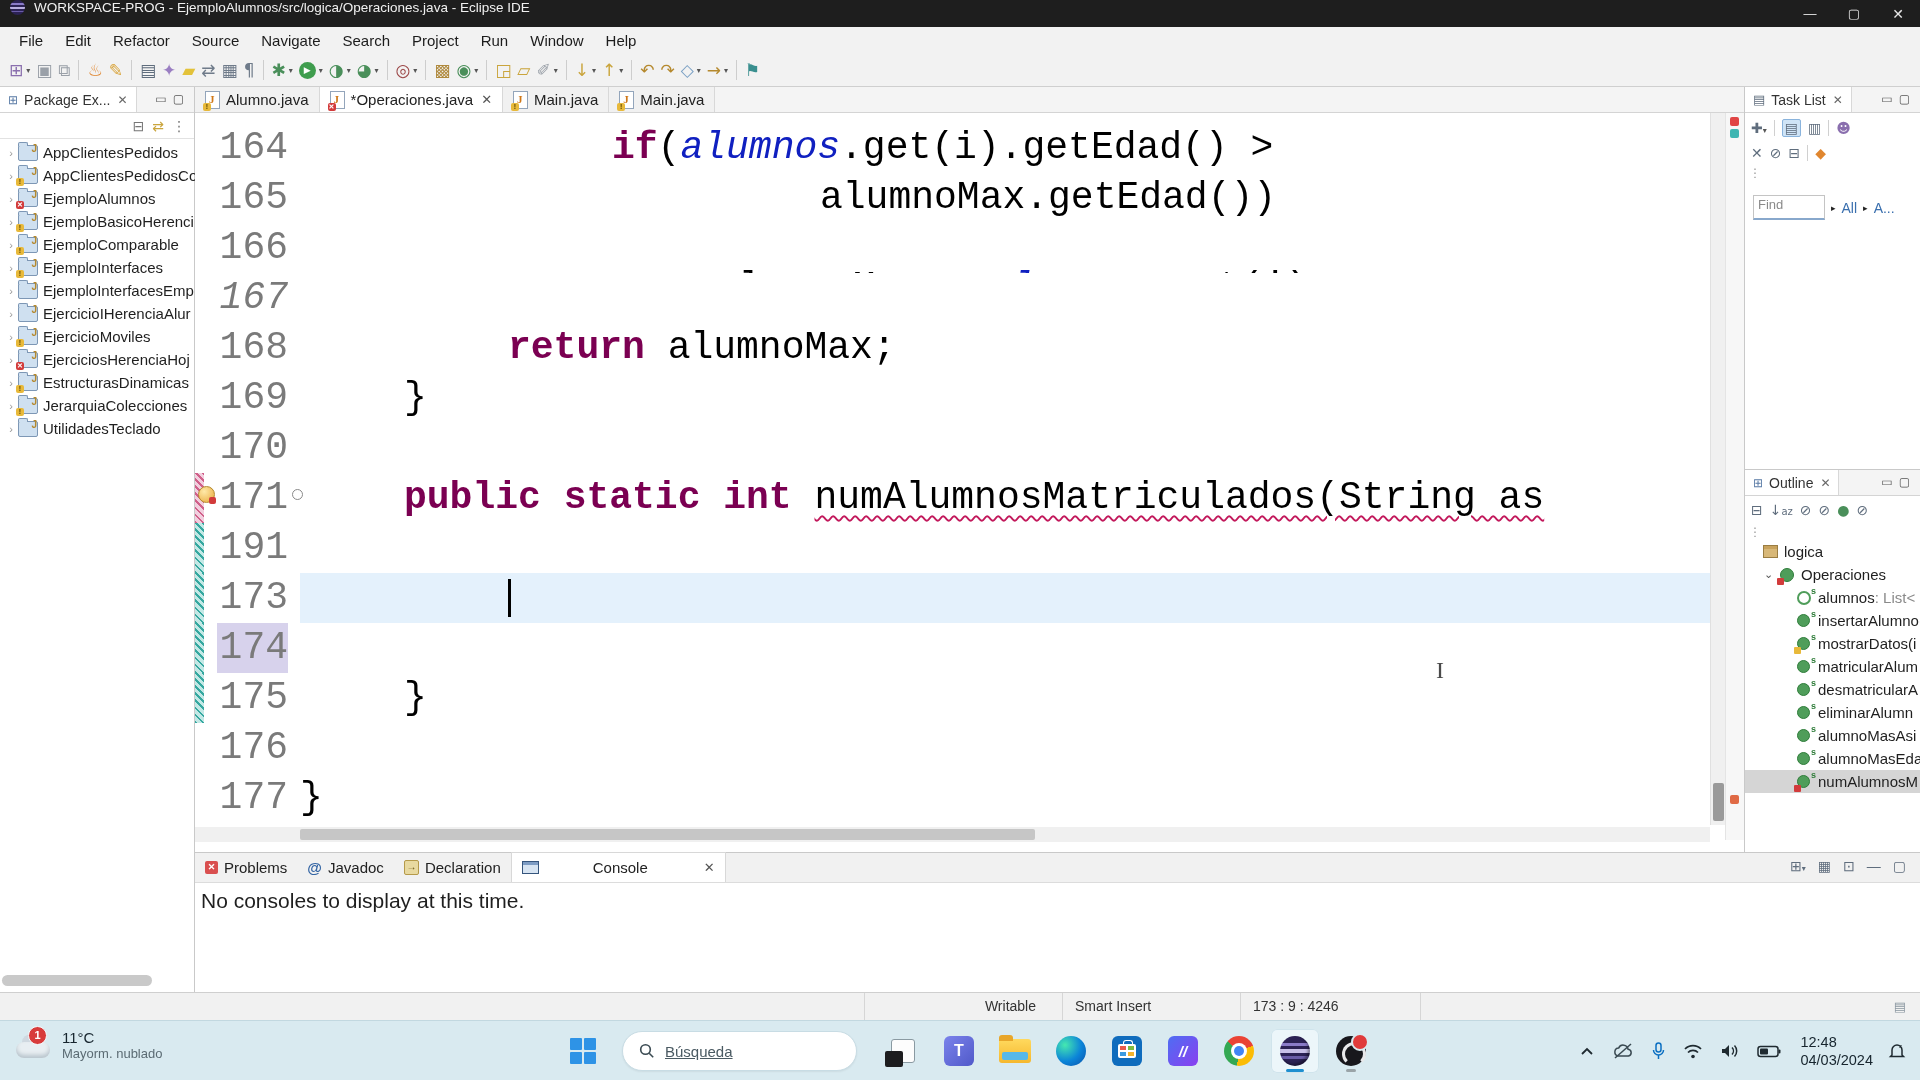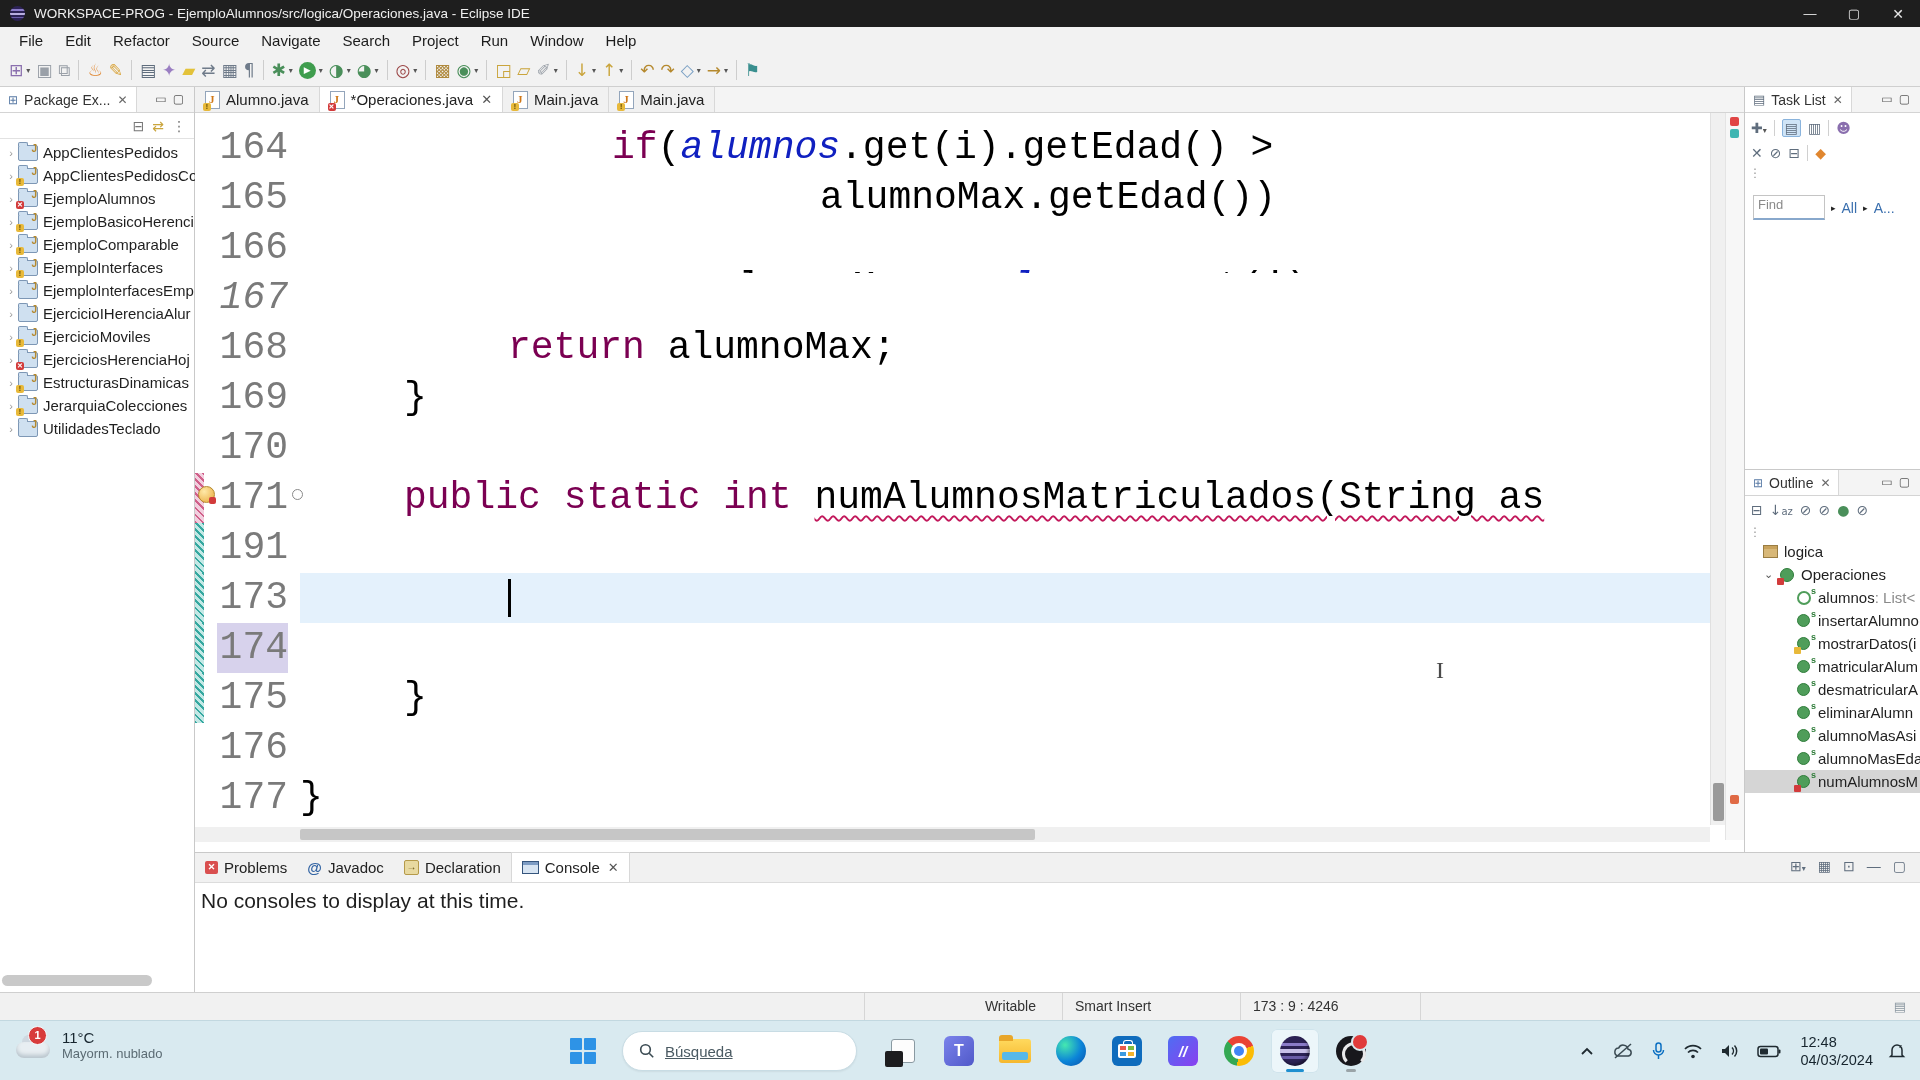--- a/index.html
+++ b/index.html
@@ -1,19 +1,19 @@
 <!DOCTYPE html>
 <html><head>
 <meta charset="utf-8">
 <style>
   html,body{margin:0;padding:0;background:#000;}
   #win{position:relative;width:1920px;height:1080px;overflow:hidden;font-family:"Liberation Sans",sans-serif;background:#fff;user-select:none;}
   .abs{position:absolute;}
   
-  #titlebar{left:0;top:0;width:1920px;height:27px;background:#1e1e1e;color:#fff;display:flex;align-items:center;}
+  #titlebar{left:0;top:0;width:1920px;height:27px;background:#1e1e1e;color:#fff;display:flex;}
   #eclipse-logo{width:15px;height:15px;border-radius:50%;margin:0 9px 0 10px;background:#2c2255;
     background-image:linear-gradient(#2c2255 3px,#8a7bc8 3px,#8a7bc8 5px,#2c2255 5px,#2c2255 7px,#b8aee0 7px,#b8aee0 9px,#2c2255 9px,#2c2255 11px,#6a5ca8 11px,#6a5ca8 12px,#2c2255 12px);}
   #title-text{font-size:13.5px;color:#f0f0f0;white-space:nowrap;}
   .capbtn{width:44px;height:27px;display:flex;align-items:center;justify-content:center;font-size:13px;color:#e8e8e8;}
   #cap-close{font-size:14px;}
   #capbtns{position:absolute;right:0;top:0;display:flex;}
   
   #menubar{left:0;top:27px;width:1920px;height:27px;background:#f2f2f2;display:flex;align-items:center;padding-left:8px;box-sizing:border-box;}
   .menu-item{font-size:15px;color:#1c1c1c;padding:3px 11px;}
   #toolbar{left:0;top:54px;width:1920px;height:33px;background:#f2f2f2;border-bottom:1px solid #cfcfcf;display:flex;align-items:center;padding-left:6px;box-sizing:border-box;}
@@ -54,21 +54,21 @@
   #partial-top div{position:absolute;top:-41px;left:295px;white-space:nowrap;color:#000;}
   .crow{position:absolute;left:0;width:1515px;height:50px;}
   .ann-col{position:absolute;left:0;top:0;width:22px;height:50px;}
   .diff-teal{position:absolute;left:0;top:0;width:9px;height:50px;background:repeating-linear-gradient(45deg,#35a8a0 0 2px,#c2e8e5 2px 5px);}
   .diff-red{position:absolute;left:0;top:0;width:9px;height:50px;background:repeating-linear-gradient(45deg,#d0608a 0 2px,#f2cede 2px 5px);}
   .lnum{position:absolute;left:22px;top:0;width:71px;height:50px;line-height:50px;text-align:right;color:#7a7a7a;}
   .lnum.hl{background:#d7d2ec;}
   .declring{position:absolute;left:97px;top:16px;width:9px;height:9px;border:1.5px solid #8a8a8a;border-radius:50%;}
   .ctext{position:absolute;left:105px;top:0;right:0;height:50px;line-height:50px;white-space:nowrap;color:#000;overflow:hidden;}
   .crow.current .ctext{background:#e4f1fc;}
-  .kw{color:#7b0052;font-weight:normal;}
+  .kw{color:#7b0052;font-weight:bold;}
   .sf{color:#1020c0;font-style:italic;}
   .err-sq{text-decoration:underline wavy #c2185b 2px;text-underline-offset:7px;}
   #caret{position:absolute;width:2.5px;height:38px;background:#000;top:6px;}
   .bulb-marker{position:absolute;left:3px;top:13px;width:15px;height:15px;border-radius:50%;background:radial-gradient(circle at 35% 30%,#ffe9a8,#e8a93a);border:1px solid #b5892e;}
   .bulb-marker:after{content:"";position:absolute;right:-2px;bottom:-2px;width:7px;height:7px;background:#d23b3b;border-radius:2px;}
   #mouse-ibeam{left:1238px;top:571px;width:14px;height:24px;color:#4a4a4a;font-family:"Liberation Serif",serif;font-size:24px;line-height:24px;text-align:center;}
   
   #ed-vscroll{position:absolute;right:18px;top:26px;width:15px;height:712px;background:#f0f0f0;border-left:1px solid #e0e0e0;}
   #ed-vthumb{position:absolute;left:2px;top:670px;width:11px;height:38px;background:#9a9a9a;border-radius:2px;}
   #ed-ruler{position:absolute;right:0;top:26px;width:18px;height:727px;background:#f7f7f7;border-left:1px solid #e4e4e4;}
@@ -95,21 +95,21 @@
   .sbadge{position:absolute;right:-3px;top:-5px;font-size:9px;color:#2f7d3a;font-weight:bold;}
   .obadge{position:absolute;left:-3px;bottom:-3px;width:7px;height:7px;border-radius:1px;}
   .obadge.error{background:#d23b3b;}
   .obadge.warning{background:#e8b93a;}
   .ol-type{color:#8a8a8a;}
   .dots{position:absolute;left:4px;color:#999;font-size:12px;line-height:5px;}
   
   #bottom-panel{left:195px;top:852px;width:1725px;height:140px;background:#fff;box-sizing:border-box;border-top:1px solid #c9c9c9;}
   #bp-tabs{position:absolute;left:0;top:0;width:100%;height:30px;background:#f1f1f1;border-bottom:1px solid #dcdcdc;display:flex;align-items:flex-end;box-sizing:border-box;}
   .btab{display:flex;align-items:center;height:29px;padding:0 10px;font-size:15px;color:#222;white-space:nowrap;}
-  .btab.active{background:#fff;border:1px solid #d8d8d8;border-bottom:none;}
+  .btab.active{background:#fff;border:1px solid #d8d8d8;border-bottom:none;gap:48px;}
   .bpico{margin-right:6px;display:inline-block;}
   .ic-problems{width:13px;height:13px;border-radius:2px;background:#d94f4f;color:#fff;font-size:9px;line-height:13px;text-align:center;font-weight:bold;}
   .ic-javadoc{color:#3465a4;font-size:15px;font-weight:bold;}
   .ic-declaration{width:13px;height:13px;border-radius:2px;background:#e8d9a0;border:1px solid #b59a4a;color:#6a5510;font-size:10px;line-height:12px;text-align:center;}
   .ic-console{width:15px;height:11px;background:#d7e4f2;border:1.5px solid #35557d;box-shadow:inset 0 3px 0 #7d9cc4;}
   #bp-right-icons{position:absolute;right:14px;top:5px;display:flex;gap:12px;color:#5f6d7d;font-size:14px;align-items:center;}
   #console-msg{position:absolute;left:6px;top:36px;font-size:21px;color:#1f1f1f;}
   
   #statusbar{left:0;top:992px;width:1920px;height:28px;background:#f1f1f1;border-top:1px solid #cfcfcf;box-sizing:border-box;font-size:14px;color:#333;}
   .sbcell{position:absolute;top:0;height:28px;line-height:27px;padding-left:12px;border-left:1px solid #d6d6d6;box-sizing:border-box;}

